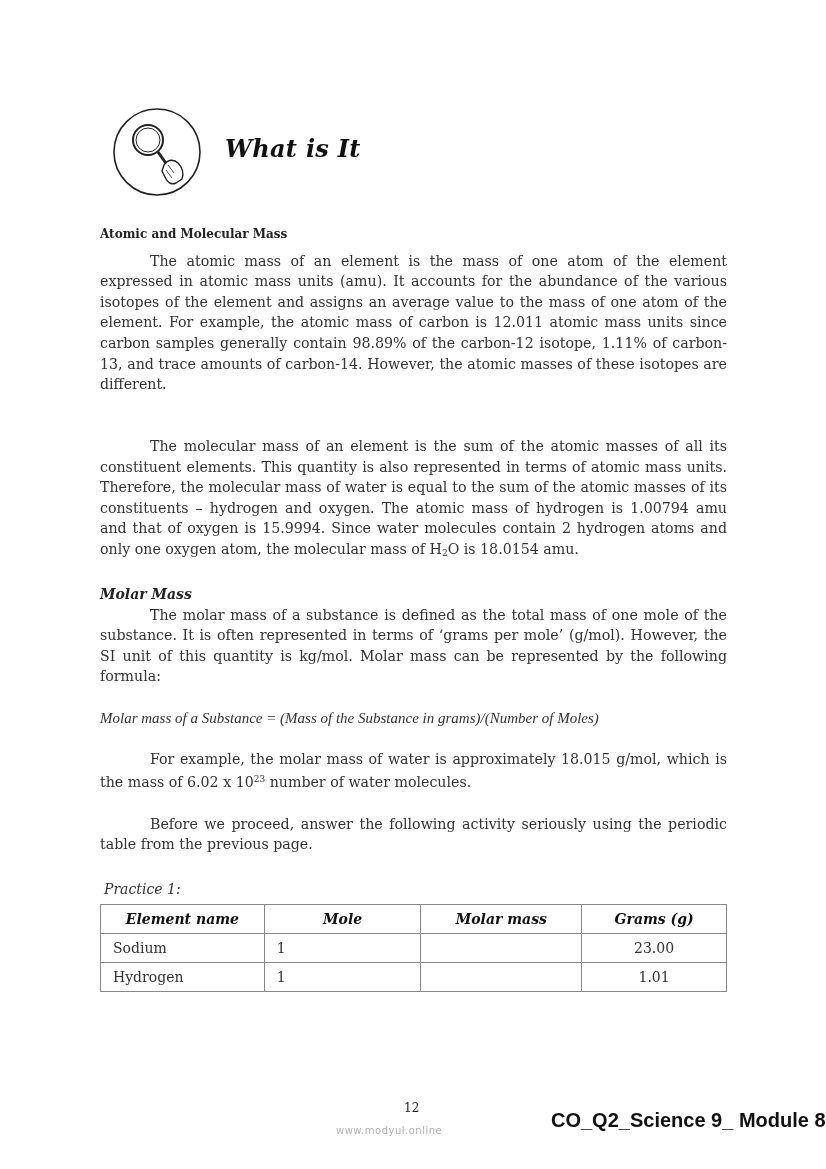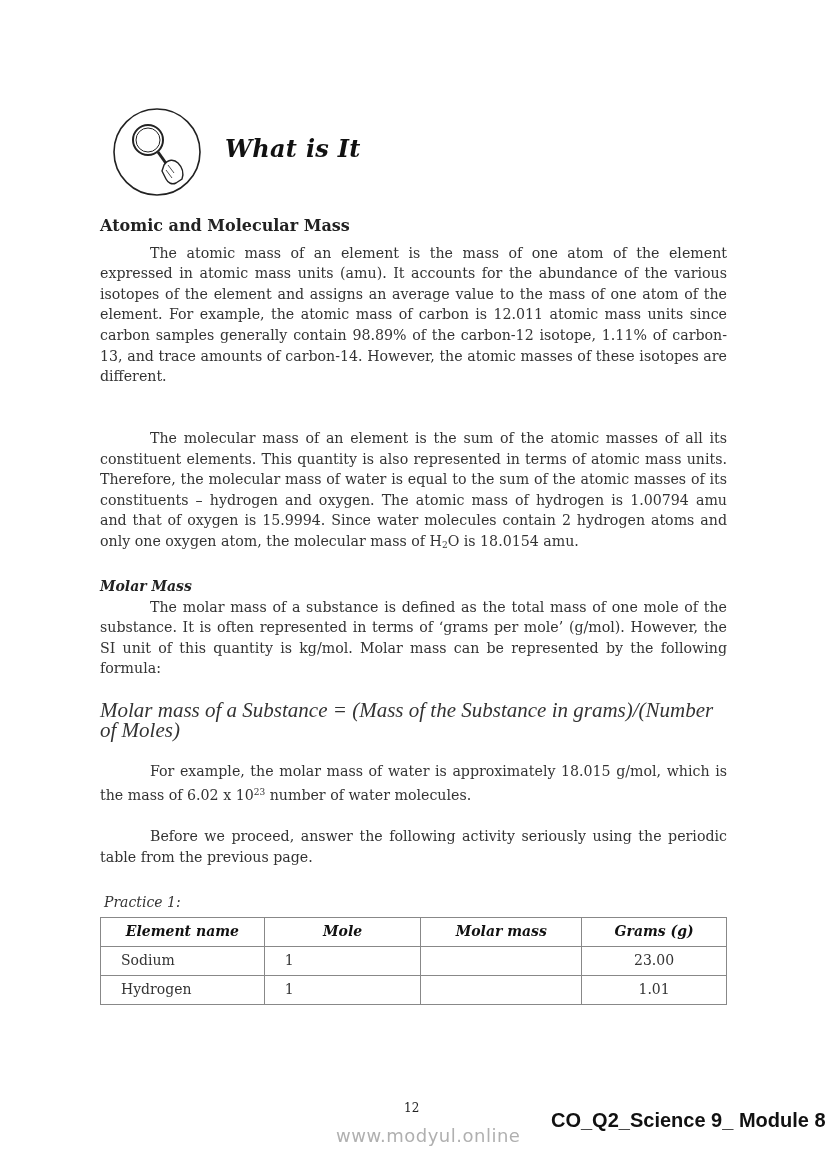--- a/index.html
+++ b/index.html
@@ -5,41 +5,41 @@
   html, body { margin: 0; padding: 0; background: #ffffff; }
   body { width: 826px; height: 1169px; position: relative; overflow: hidden;
          font-family: "DejaVu Serif", "Liberation Serif", serif; color: #222; }
   .page { position: absolute; left: 0; top: 0; width: 826px; height: 1169px; }
 
   .header-icon { position: absolute; left: 112px; top: 107px; width: 90px; height: 90px; }
   .header-title { position: absolute; left: 225px; top: 134px; font-family: "DejaVu Serif", serif;
                   font-weight: bold; font-style: italic; font-size: 24px; color: #111; letter-spacing: 0.3px; }
 
   .content { position: absolute; left: 100px; top: 216px; width: 627px; font-size: 14.2px; line-height: 20.6px; }
-  .h-bold { font-weight: bold; font-size: 16px; margin: 0 0 6px 0; color: #222; }
+  .h-bold { font-weight: bold; font-size: 12px; margin: 8px 0 6px 0; color: #222; }
   .h-bolditalic { font-weight: bold; font-style: italic; font-size: 14px; margin: 0; color: #222; }
   p.para { margin: 0; text-align: justify; text-indent: 50px; color: #333; }
   .gap { height: 20.6px; }
-  .formula { font-family: "Liberation Serif", serif; font-style: italic; font-size: 21px; margin: 0; color: #333; }
+  .formula { font-family: "Liberation Serif", serif; font-style: italic; font-size: 15px; margin: 0; color: #333; }
   sub, sup { font-size: 9px; }
   sub { vertical-align: -2px; }
   sup { vertical-align: 5px; }
 
   .practice-label { font-style: italic; font-size: 14px; margin: 4px; color: #333; }
   table.practice { border-collapse: collapse; width: 627px; margin-top: 3px; font-size: 14px; }
-  table.practice th, table.practice td { border: 1px solid #888; height: 28px; padding: 0 20px; color: #333; }
+  table.practice th, table.practice td { border: 1px solid #888; height: 28px; padding: 0 12px; color: #333; }
   table.practice th { font-weight: bold; font-style: italic; text-align: center; color: #111; }
   table.practice td.num { text-align: center; }
   col.c1 { width: 164px; } col.c2 { width: 157px; } col.c3 { width: 161px; } col.c4 { width: 145px; }
 
   .page-number { position: absolute; left: 404px; top: 1101px; font-size: 12px; color: #222; }
   .footer-code { position: absolute; left: 551px; top: 1109px; font-family: Liberation Sans, sans-serif;
                  font-weight: bold; font-size: 20px; color: #111; }
   .watermark { position: absolute; left: 336px; top: 1125px; font-family: "DejaVu Sans", sans-serif;
-               font-size: 18px; color: #b0b0b0; letter-spacing: 0.5px; }
+               font-size: 10px; color: #b0b0b0; letter-spacing: 0.5px; }
 </style>
 </head>
 <body>
 
 <div class="page">
 
   <div class="header-icon">
     <svg width="90" height="90" viewBox="0 0 90 90">
       <circle cx="45" cy="45" r="43" fill="none" stroke="#222" stroke-width="1.6"></circle>
       <circle cx="36" cy="33" r="15" fill="none" stroke="#222" stroke-width="2"></circle>

